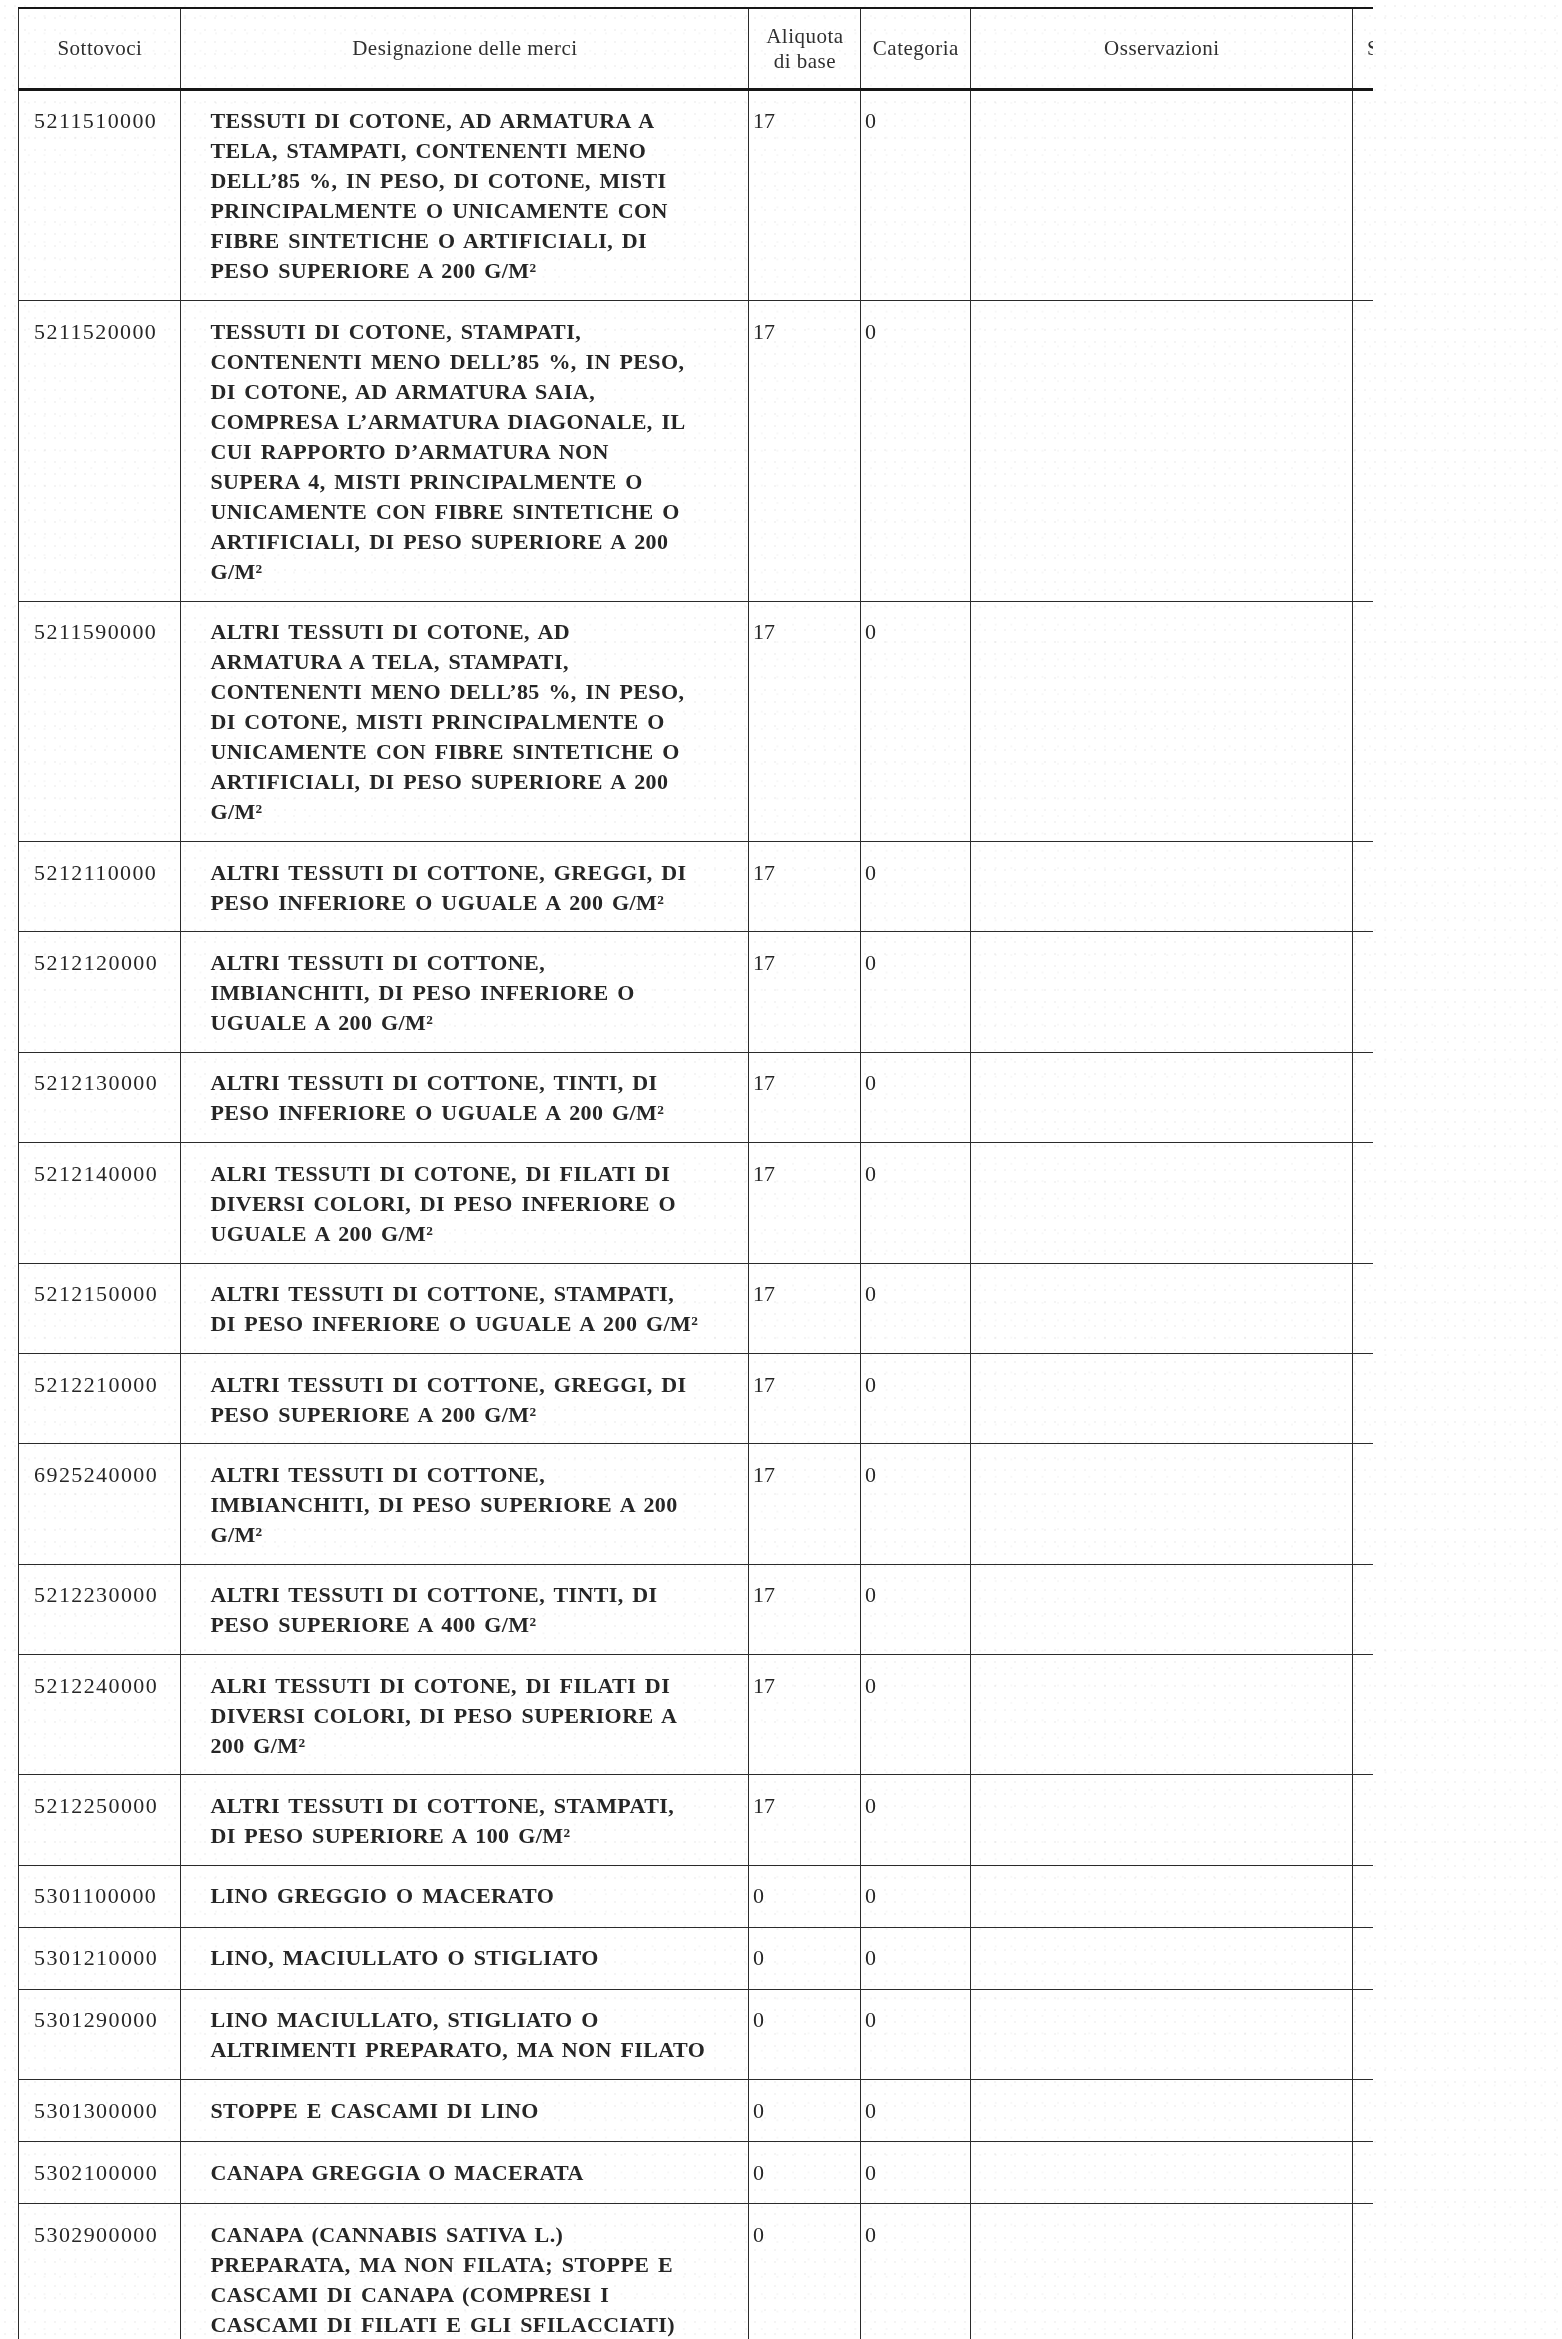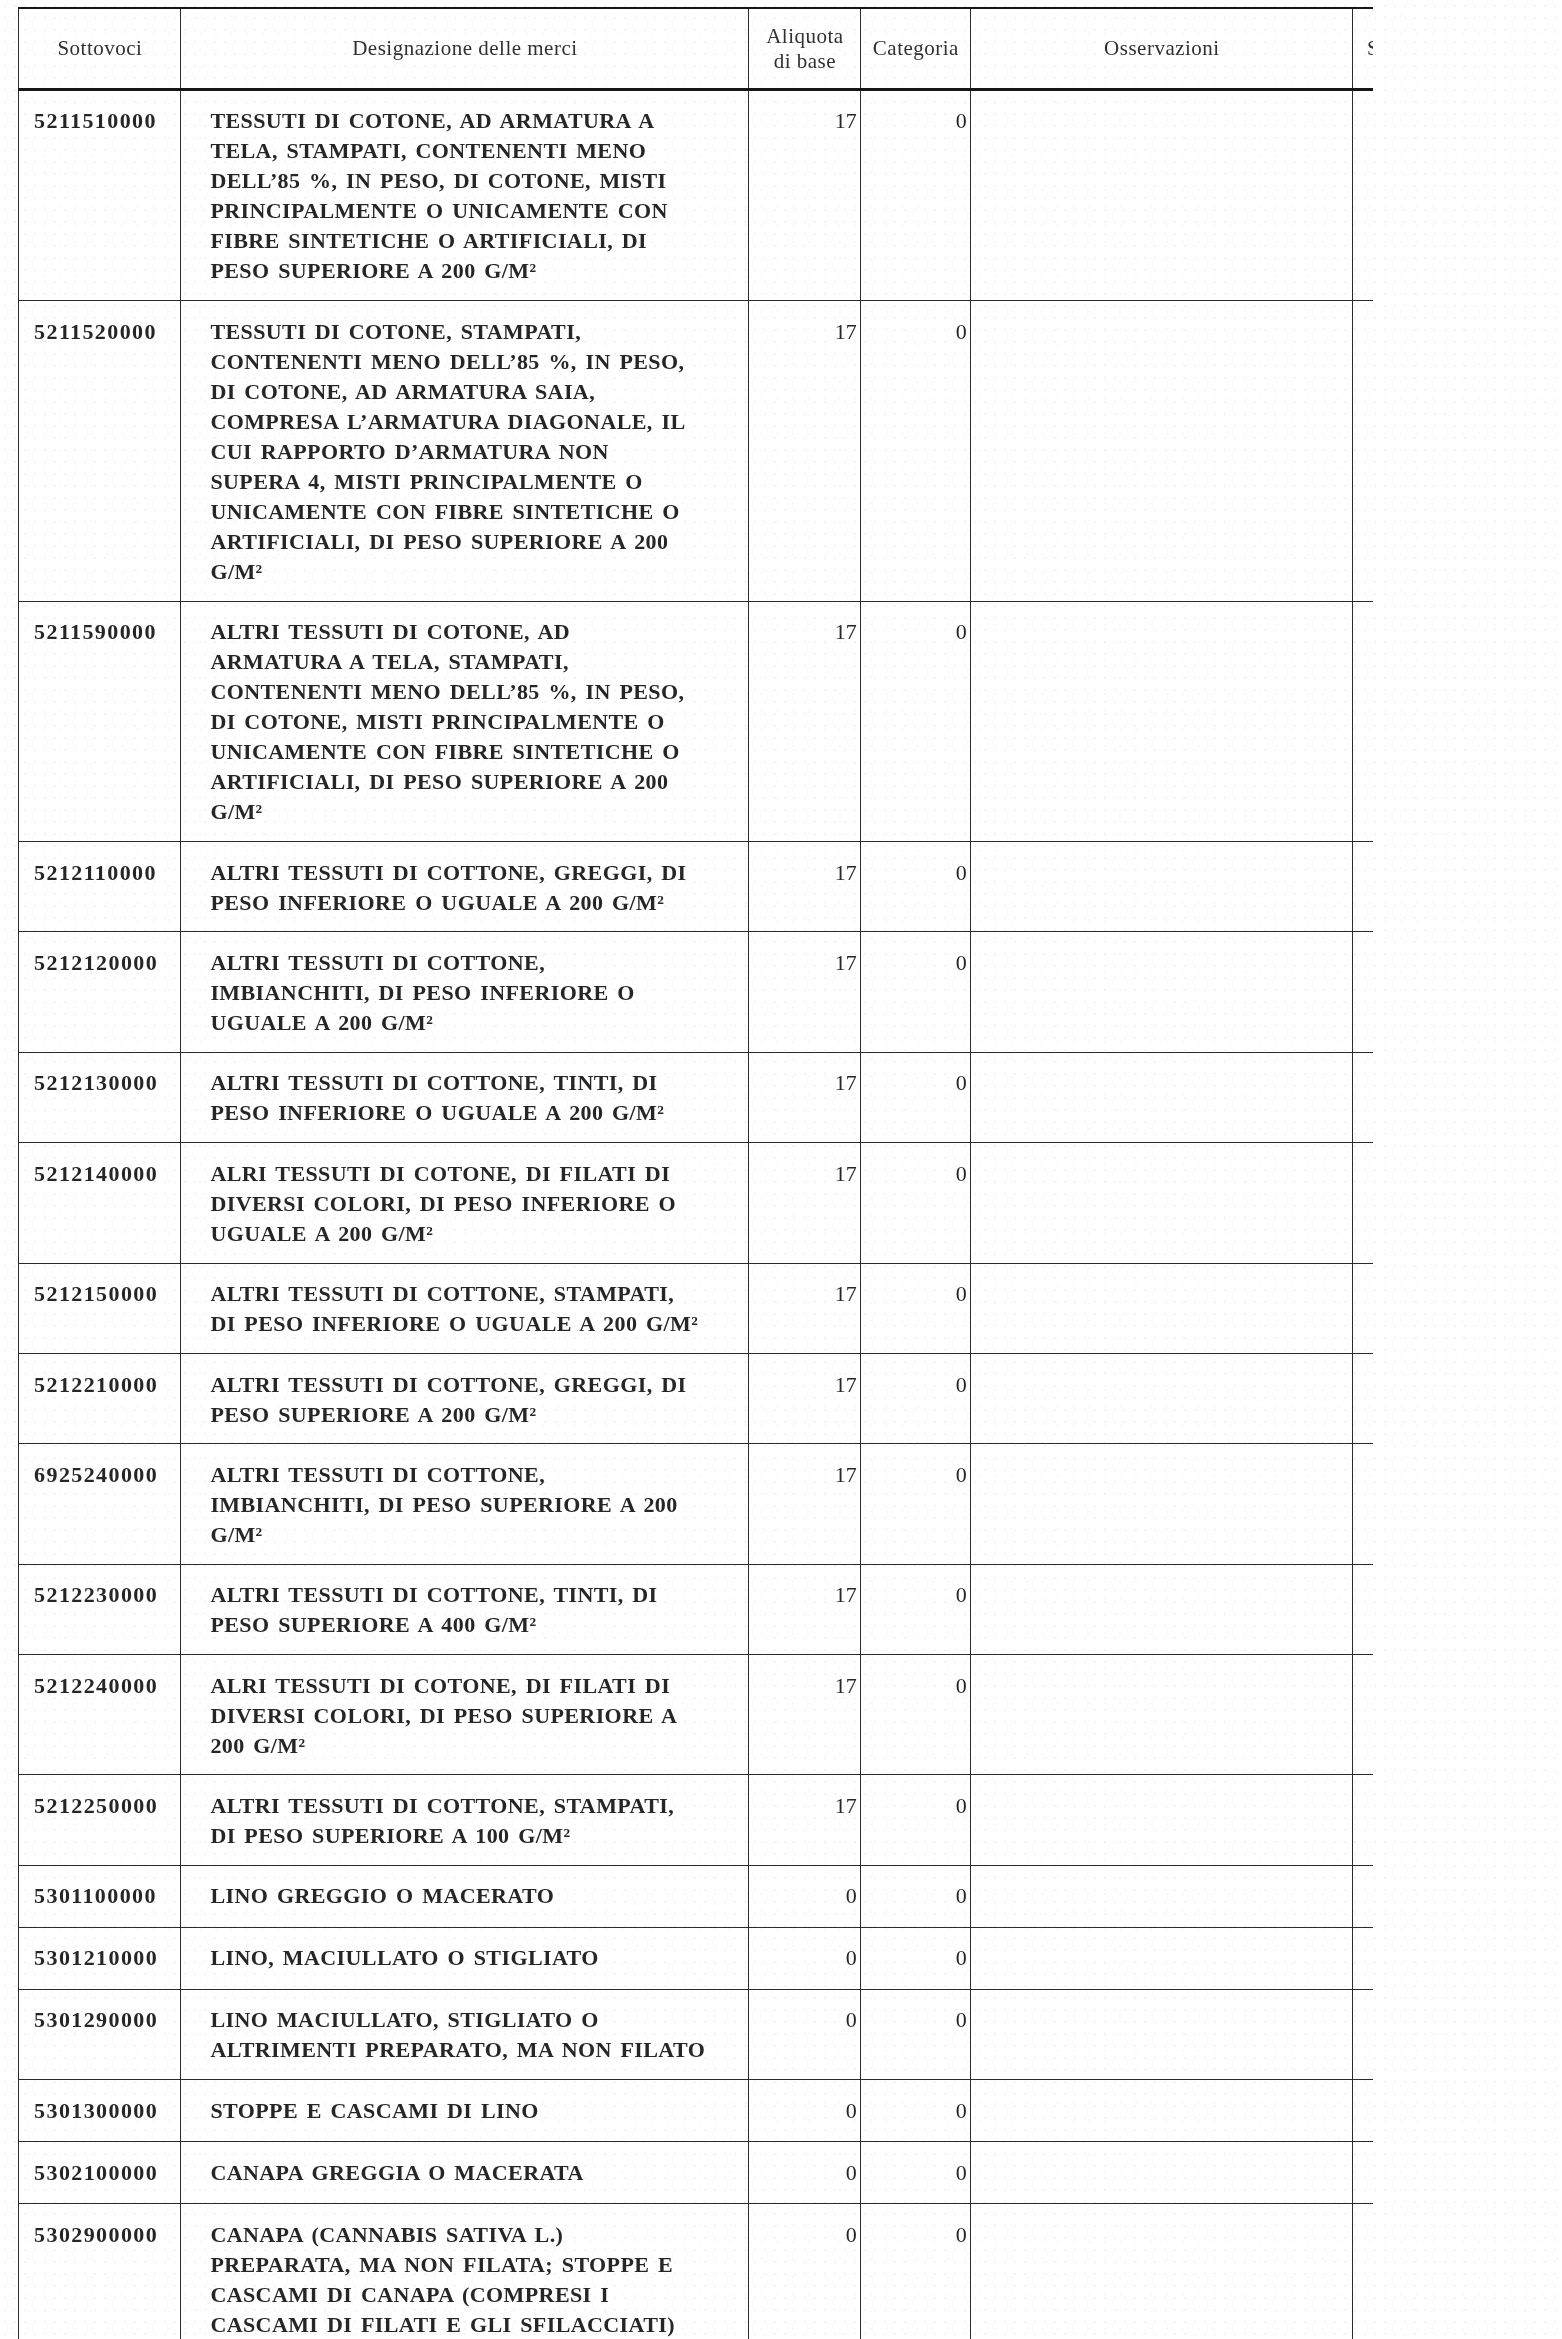--- a/index.html
+++ b/index.html
@@ -56,31 +56,30 @@
     vertical-align: top;
     height: 62px;               
     font-size: 22px;
     line-height: 30px;
     padding: 15.6px 16.5px 13.8px 16.5px;
   }
   td.c-code {
     padding-left: 14.7px;
     letter-spacing: 1.4px;
     white-space: nowrap;
-    font-weight: bold;
   }
   td.c-desc {
     padding-left: 29px;
     padding-right: 42px;
     letter-spacing: 0.4px;
     word-spacing: 2.8px;
     font-weight: bold;
   }
   td.c-num {
-    text-align: right;
+    text-align: left;
     padding-left: 3.7px;
     padding-right: 3.7px;
   }
   td.c-empty {
     padding: 0;
   }
 </style>
 </head>
 <body>
 

